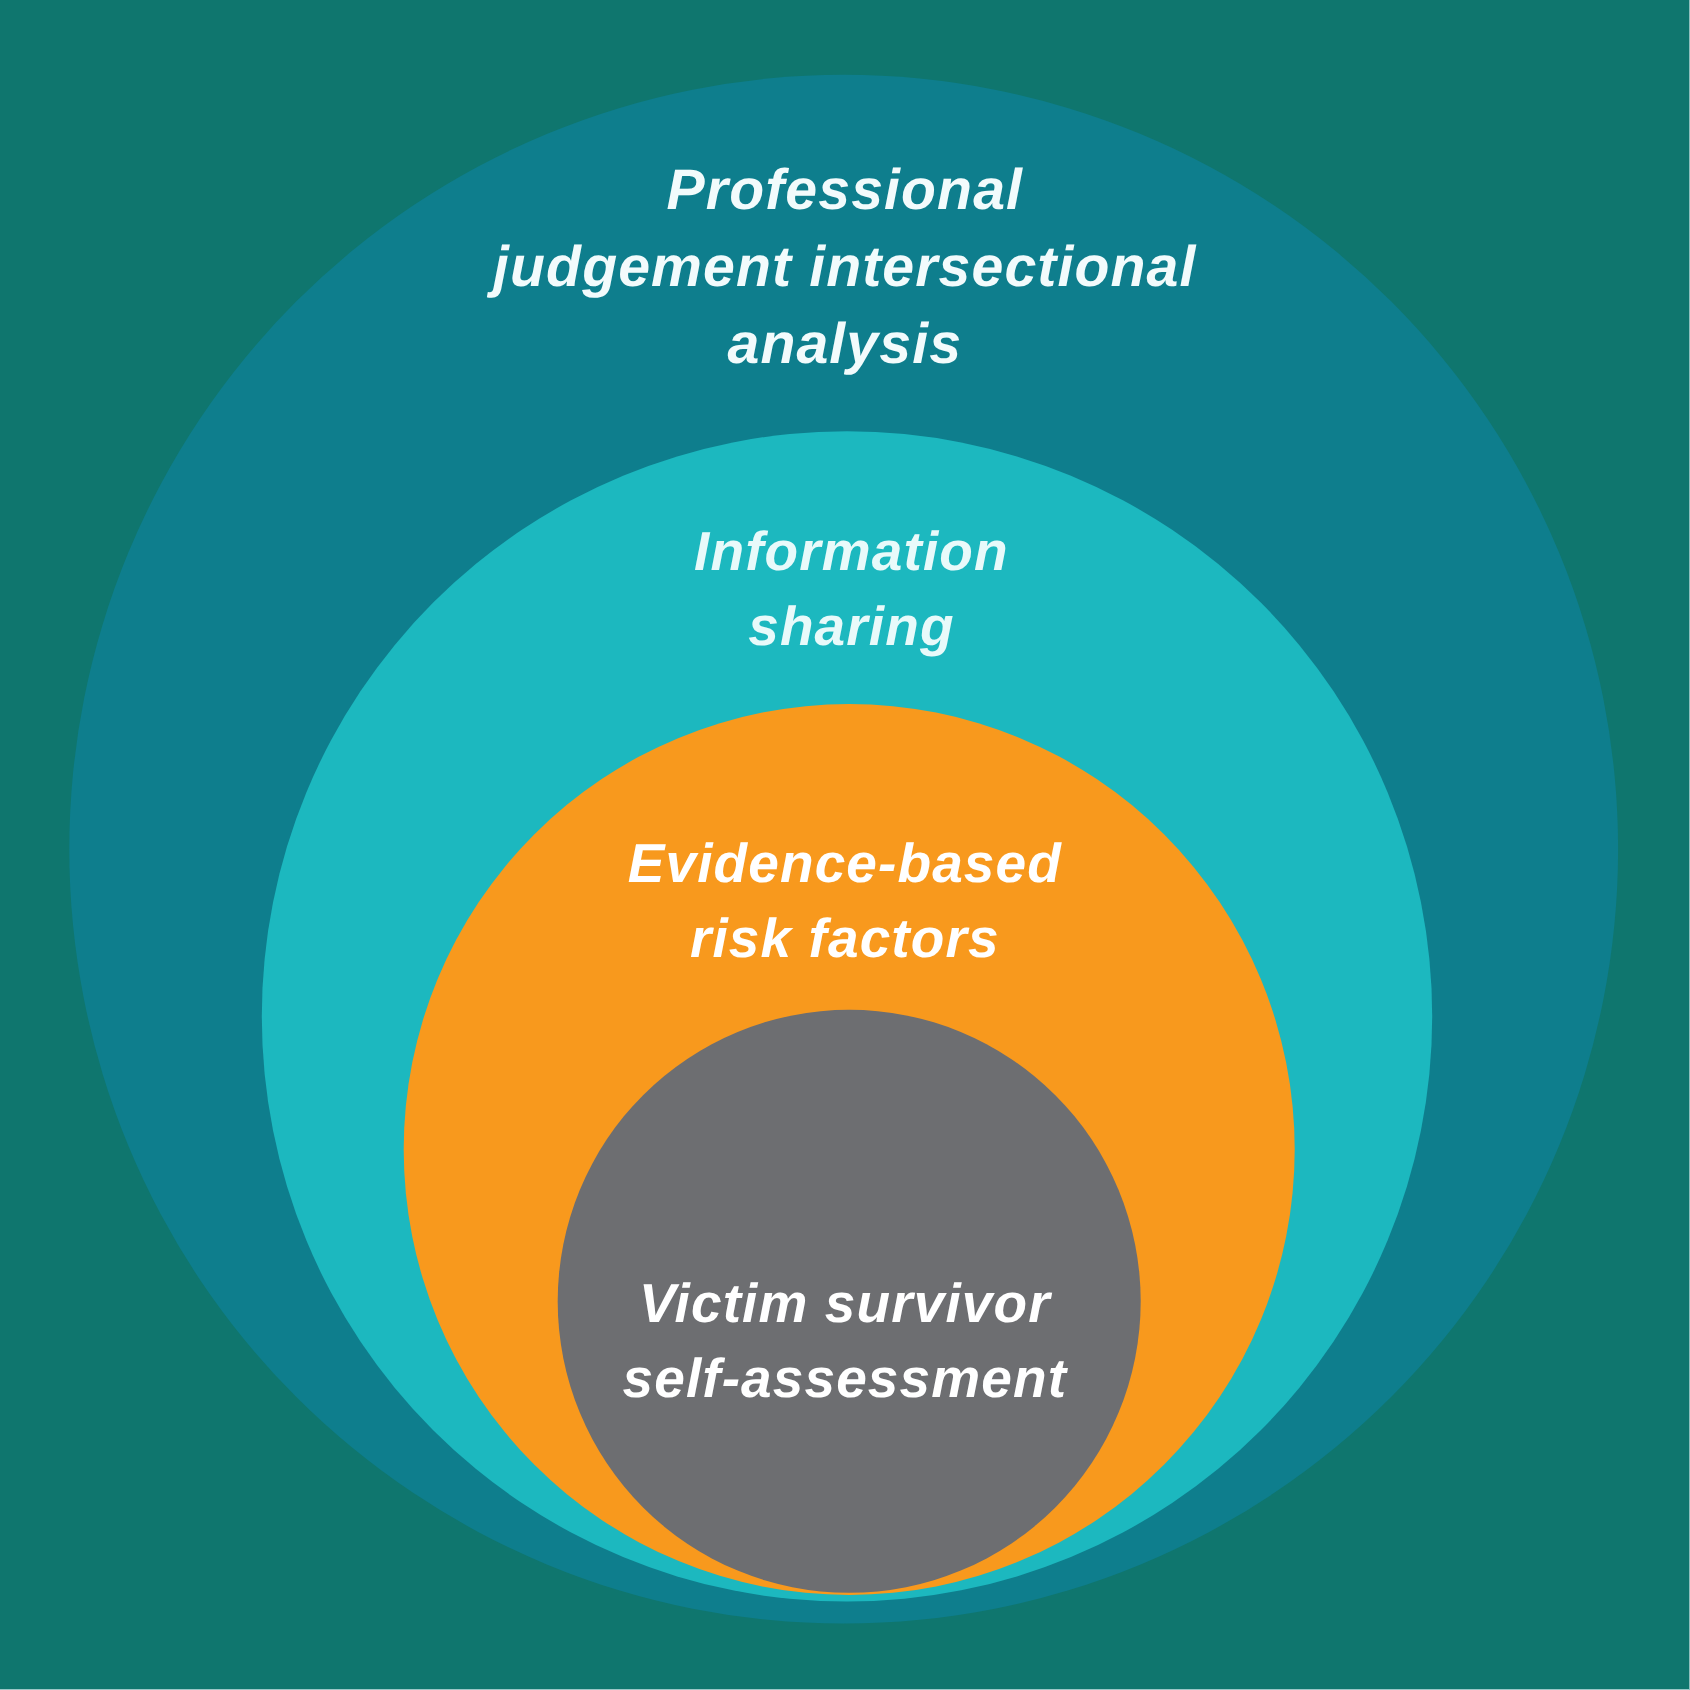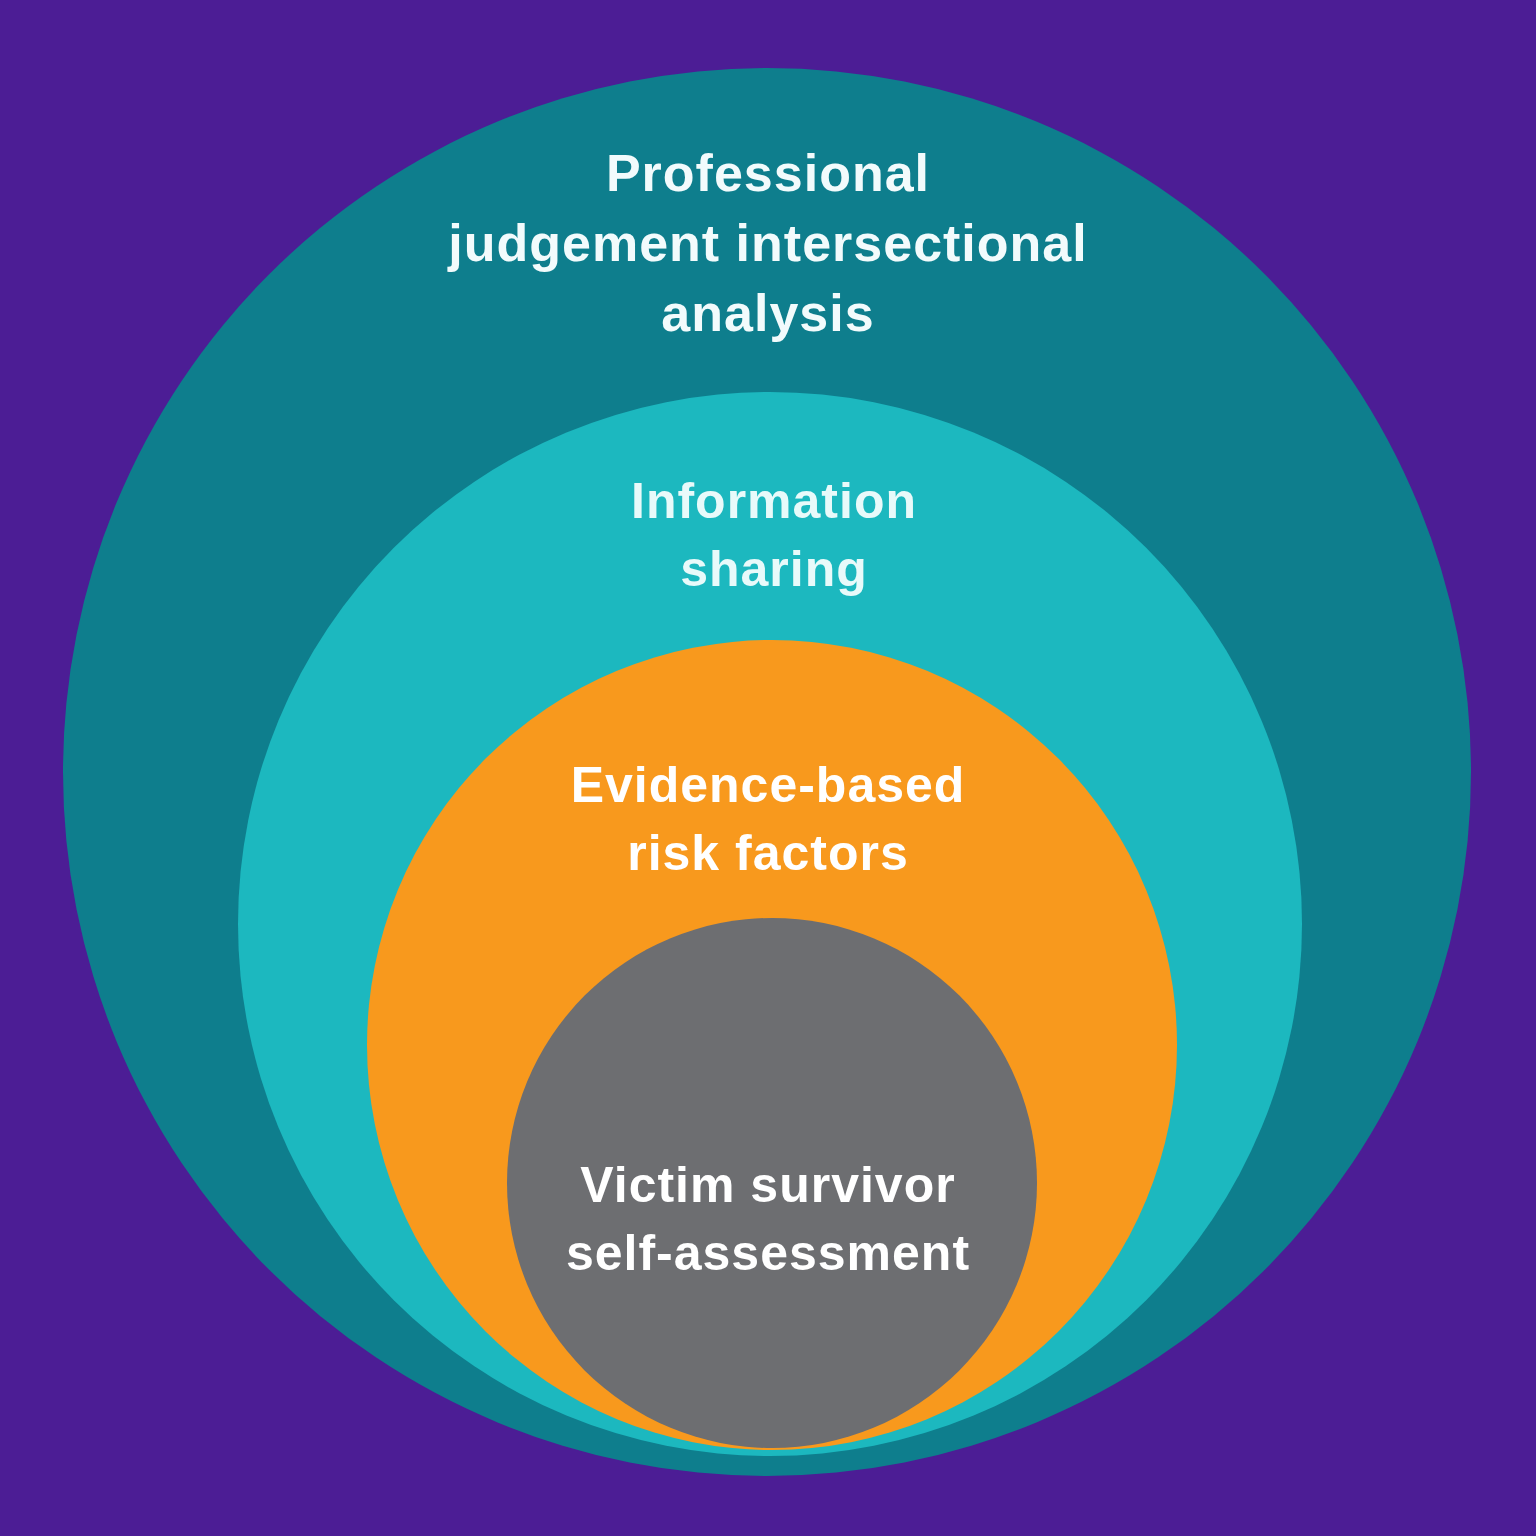--- a/index.html
+++ b/index.html
@@ -5,22 +5,23 @@
   html, body {
     margin: 0;
     padding: 0;
     background: #ffffff;
     font-family: "Liberation Sans", sans-serif;
   }
   #stage {
     position: relative;
     width: 1536px;
     height: 1536px;
-    background: #4c1d95;
+    background: #0f766e;
     overflow: hidden;
+    font-style: italic;
   }
   .circle {
     position: absolute;
     border-radius: 50%;
   }
   #circle-outer {
     left: 63px;
     top: 68px;
     width: 1408px;
     height: 1408px;

